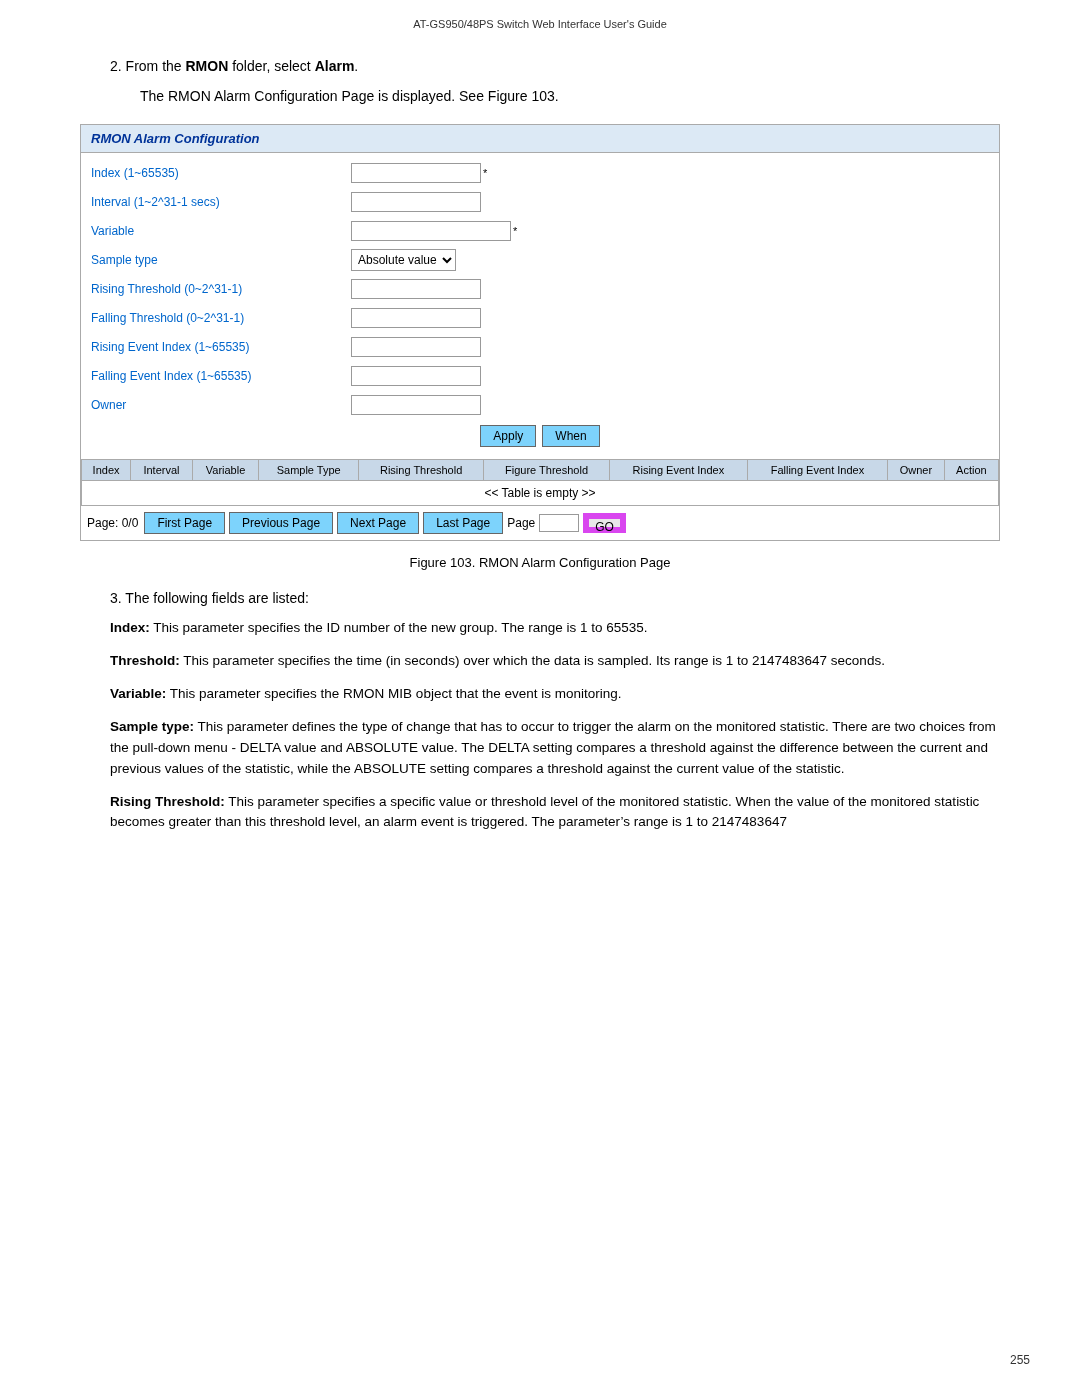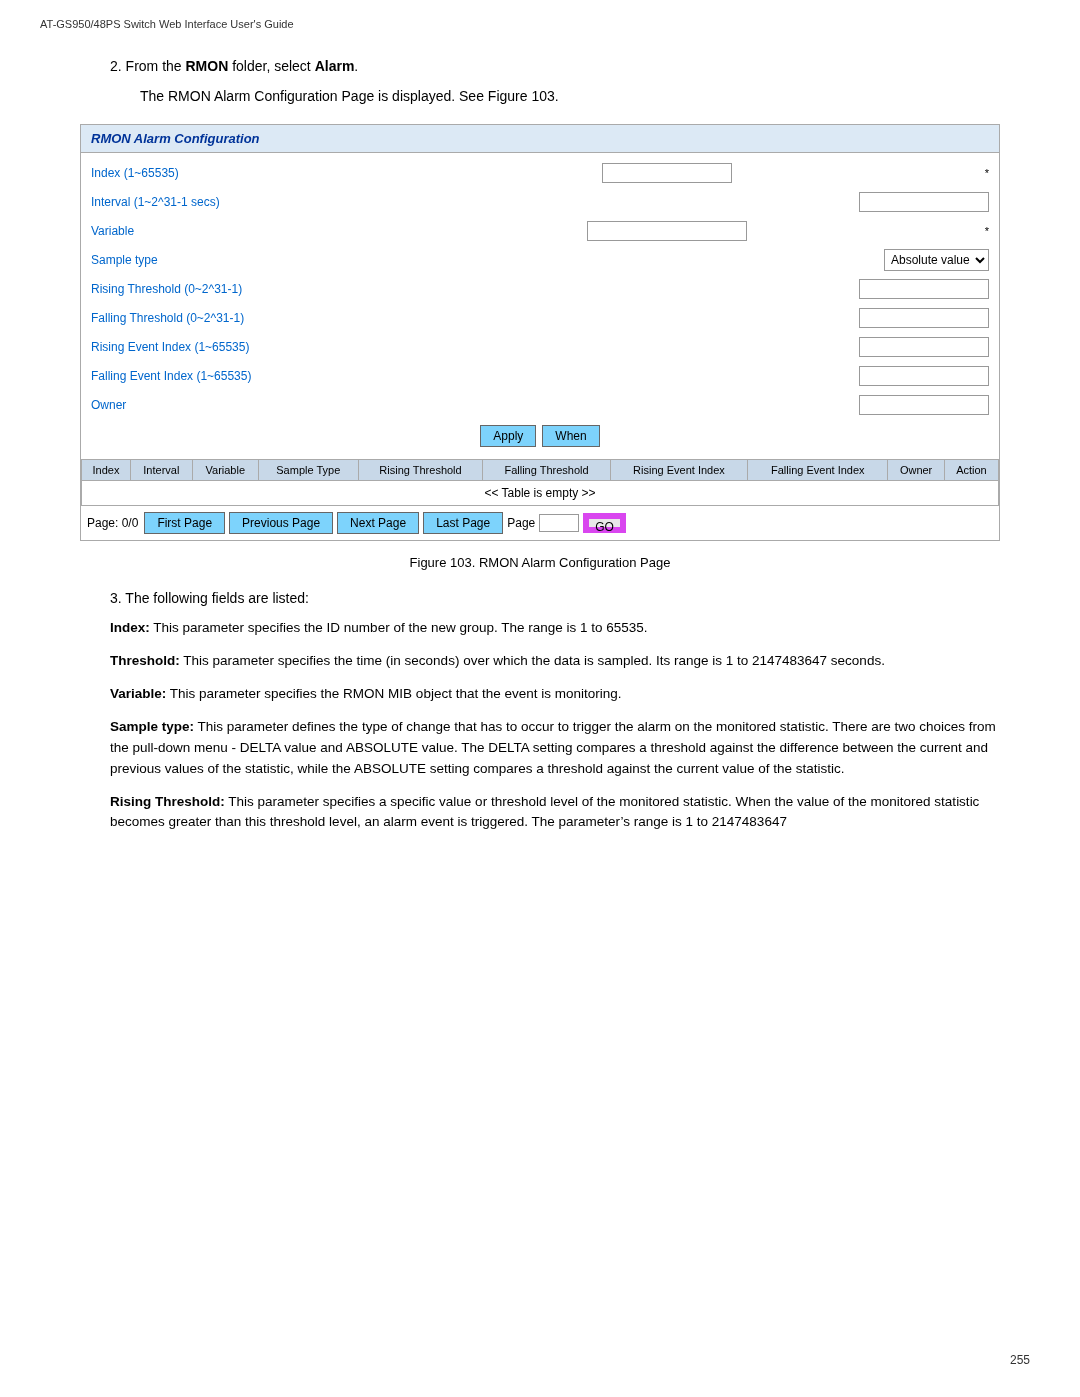--- a/index.html
+++ b/index.html
@@ -7,21 +7,21 @@
       font-family: Arial, sans-serif;
       font-size: 13px;
       color: #000;
       background: #fff;
       width: 1080px;
       min-height: 1397px;
       position: relative;
     }
 
     .header-bar {
-      text-align: left;
+      text-align: center;
       padding: 18px 40px 8px 40px;
       font-size: 11px;
       color: #333;
     }
 
     .main-content {
       padding: 20px 80px 40px 80px;
     }
 
     .step-intro {
@@ -55,21 +55,20 @@
 
     .config-body {
       padding: 8px 10px;
     }
 
     .form-row {
       display: flex;
       align-items: center;
       margin-bottom: 5px;
       min-height: 24px;
-      justify-content: space-between;
     }
 
     .form-label {
       color: #0066cc;
       font-size: 12px;
       width: 260px;
       flex-shrink: 0;
     }
 
     .form-input {
@@ -298,21 +297,21 @@
     </div>
 
     <table class="data-table">
       <thead>
         <tr>
           <th>Index</th>
           <th>Interval</th>
           <th>Variable</th>
           <th>Sample Type</th>
           <th>Rising Threshold</th>
-          <th>Falling Threshold</th>
+          <th>Figure Threshold</th>
           <th>Rising Event Index</th>
           <th>Falling Event Index</th>
           <th>Owner</th>
           <th>Action</th>
         </tr>
       </thead>
       <tbody>
         <tr class="table-empty-row">
           <td colspan="10">&lt;&lt; Table is empty &gt;&gt;</td>
         </tr>

